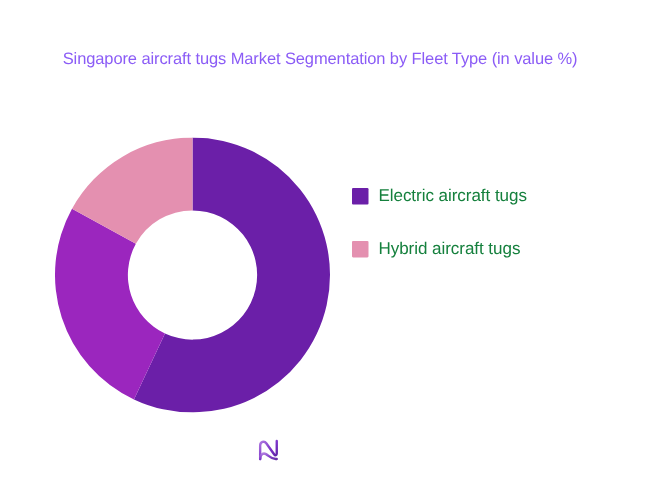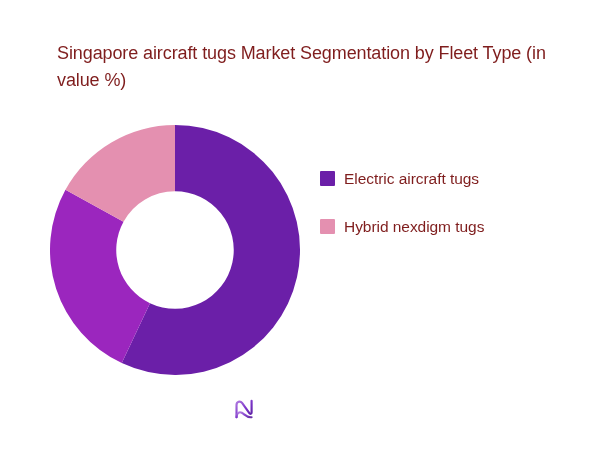--- a/index.html
+++ b/index.html
@@ -20,25 +20,25 @@
     inset: 0;
     background: #ffffff;
   }
 
   
   .chart-title {
     position: absolute;
     left: 57px;
     top: 40px;
     width: 530px;
-    font-size: 18px;
+    font-size: 15px;
     line-height: 27px;
     font-weight: 400;
     letter-spacing: -0.1px;
-    color: #7f1d1d;
+    color: #8b5cf6;
   }
 
   
   .donut-wrap {
     position: absolute;
     left: 50px;
     top: 125px;
     width: 250px;
     height: 250px;
   }
@@ -67,21 +67,21 @@
     width: 15px;
     height: 15px;
     flex: 0 0 15px;
     margin-top: 3px;
     margin-right: 9px;
     border-radius: 1px;
   }
   .legend-label {
     font-size: 15.5px;
     line-height: 22px;
-    color: #7f1d1d;
+    color: #15803d;
     letter-spacing: -0.05px;
     max-width: 232px;
   }
 
   
   .brand {
     position: absolute;
     left: 232px;
     top: 396px;
     display: flex;
@@ -121,21 +121,21 @@
   <div class="legend">
 
     <div class="legend-item">
       <span class="legend-swatch" style="background: rgb(107, 31, 168);"></span>
       <span class="legend-label">Electric aircraft tugs</span>
     </div>
 
 
     <div class="legend-item">
       <span class="legend-swatch" style="background: rgb(228, 144, 176);"></span>
-      <span class="legend-label">Hybrid nexdigm tugs</span>
+      <span class="legend-label">Hybrid aircraft tugs</span>
     </div>
 
   </div>
 
   <div class="brand">
     <svg class="brand-mark" viewBox="0 0 30 30">
       <defs>
         <linearGradient id="nxGrad" x1="0" y1="0" x2="1" y2="1">
           <stop offset="0%" stop-color="#b07ae0"></stop>
           <stop offset="55%" stop-color="#7a33c8"></stop>

